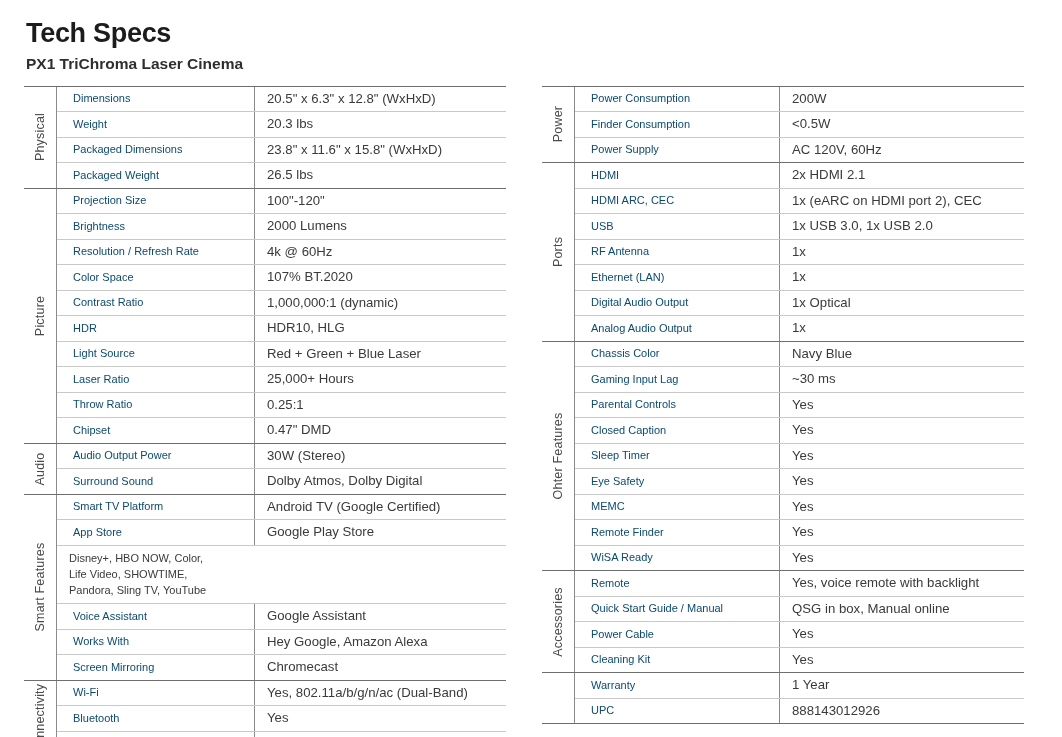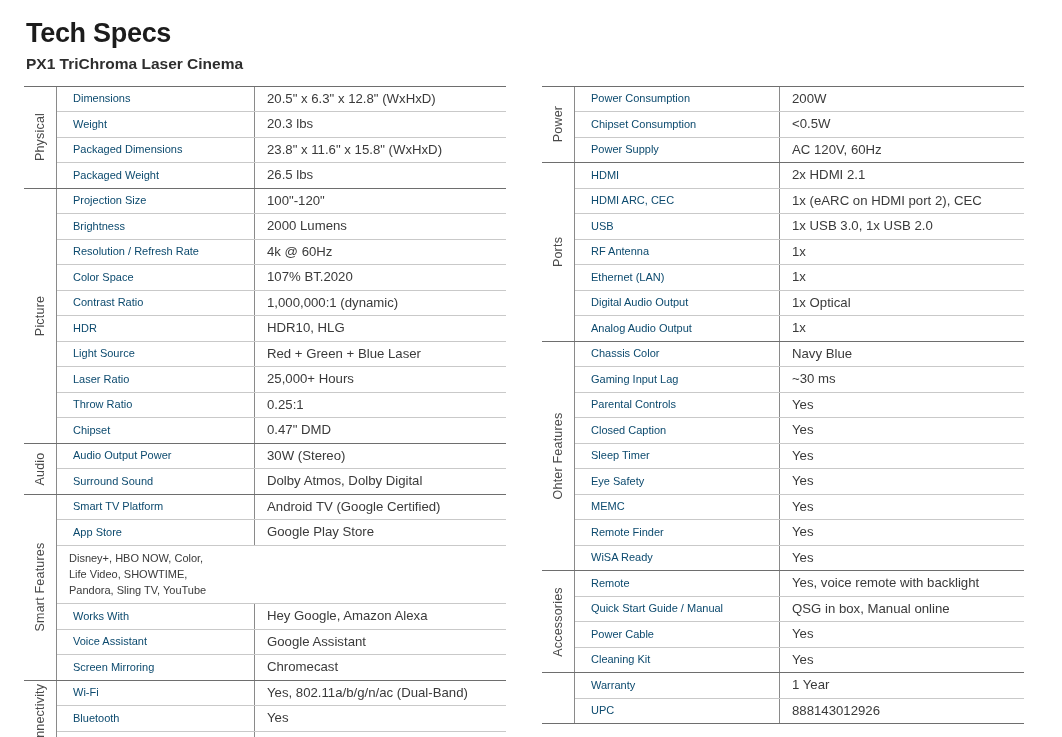--- a/index.html
+++ b/index.html
@@ -239,28 +239,28 @@
             <div class="row">
               <div class="cell-value multiline">
                 <div class="lines">
                   <span>Disney+, HBO NOW, Color,</span>
                   <span>Life Video, SHOWTIME,</span>
                   <span>Pandora, Sling TV, YouTube</span>
                 </div>
               </div>
             </div>
             <div class="row">
+              <div class="cell-name">Voice Assistant</div>
+              <div class="cell-value">Google Assistant</div>
+            </div>
+            <div class="row">
               <div class="cell-name">Works With</div>
               <div class="cell-value">Hey Google, Amazon Alexa</div>
             </div>
             <div class="row">
-              <div class="cell-name">Voice Assistant</div>
-              <div class="cell-value">Google Assistant</div>
-            </div>
-            <div class="row">
               <div class="cell-name">Screen Mirroring</div>
               <div class="cell-value">Chromecast</div>
             </div>
           </div>
         </div>
         <div class="group">
           <div class="group-label">
             <span class="rot">Connectivity</span>
           </div>
           <div class="group-rows">
@@ -283,21 +283,21 @@
         <div class="group">
           <div class="group-label">
             <span class="rot">Power</span>
           </div>
           <div class="group-rows">
             <div class="row">
               <div class="cell-name">Power Consumption</div>
               <div class="cell-value">200W</div>
             </div>
             <div class="row">
-              <div class="cell-name">Chipset Consumption</div>
+              <div class="cell-name">Finder Consumption</div>
               <div class="cell-value">&lt;0.5W</div>
             </div>
             <div class="row">
               <div class="cell-name">Power Supply</div>
               <div class="cell-value">AC 120V, 60Hz</div>
             </div>
           </div>
         </div>
         <div class="group">
           <div class="group-label">

